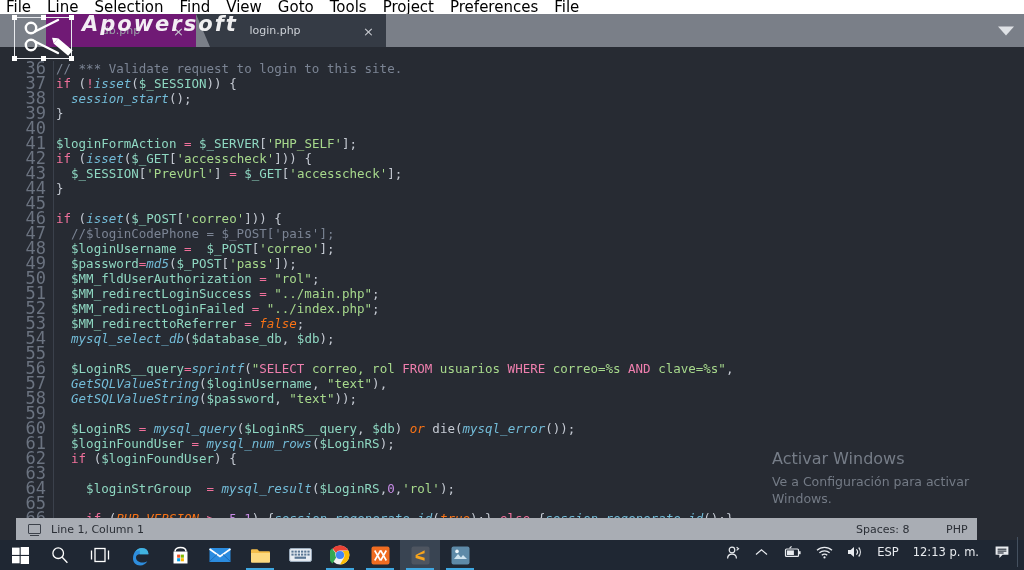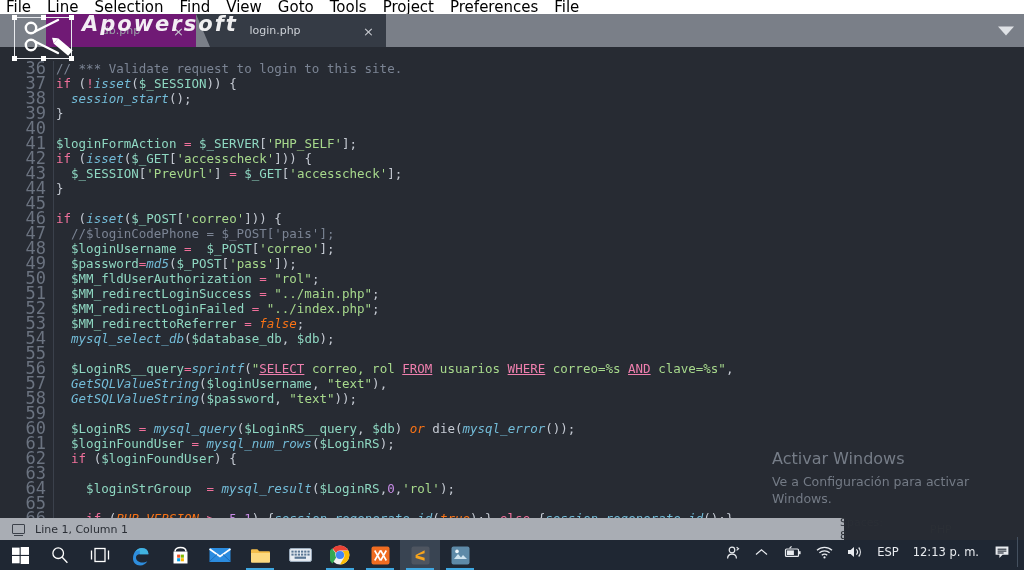--- a/index.html
+++ b/index.html
@@ -71,29 +71,29 @@
   .ln .guide{
     position:absolute;left:53px;top:0;width:1px;height:15px;background:#3b414c;
   }
 
   
   .c-com {color:#7b8494;}
   .c-kw  {color:#f0709b;}
   .c-fn  {color:#73bcd8;font-style:italic;}
   .c-var {color:#8fd8c2;}
   .c-str {color:#a7d98c;}
-  .c-sql {color:#ef7fae;text-decoration:underline;}
+  .c-sql {color:#ef7fae;}
   .c-num {color:#c98ce8;}
   .c-const{color:#f97316;font-style:italic;}
   .c-op  {color:#f0709b;}
   .c-pun {color:#c5cad3;}
 
   
   #statusbar{
-    position:absolute;left:0;top:518px;width:844px;height:22px;
+    position:absolute;left:16px;top:518px;width:961px;height:22px;
     background:#a9adb4;color:#2b2f36;font-size:11px;
     display:flex;align-items:center;
   }
   #statusbar .sb-icon{
     width:13px;height:10px;border:1.5px solid #3c414a;border-radius:1px;
     margin-left:12px;margin-right:10px;box-sizing:border-box;position:relative;
   }
   #statusbar .sb-icon:after{
     content:"";position:absolute;left:1px;right:1px;bottom:-3px;height:1.5px;background:#3c414a;
   }

